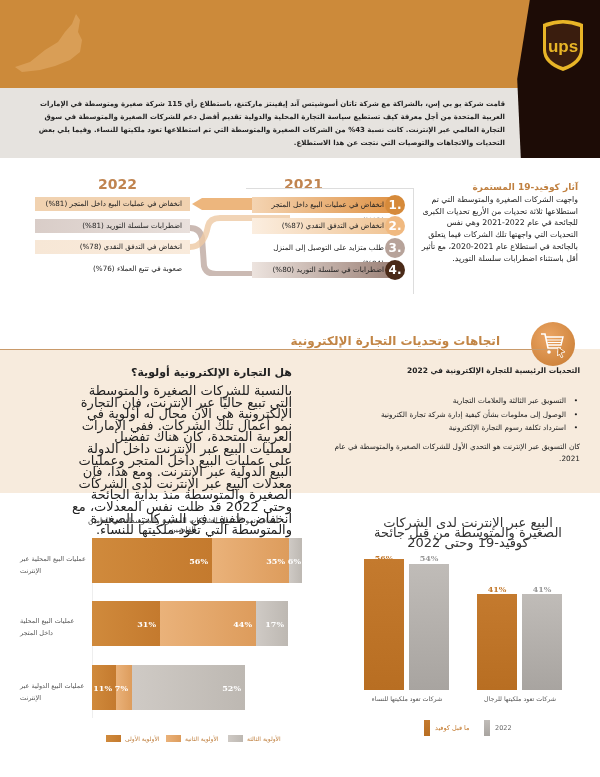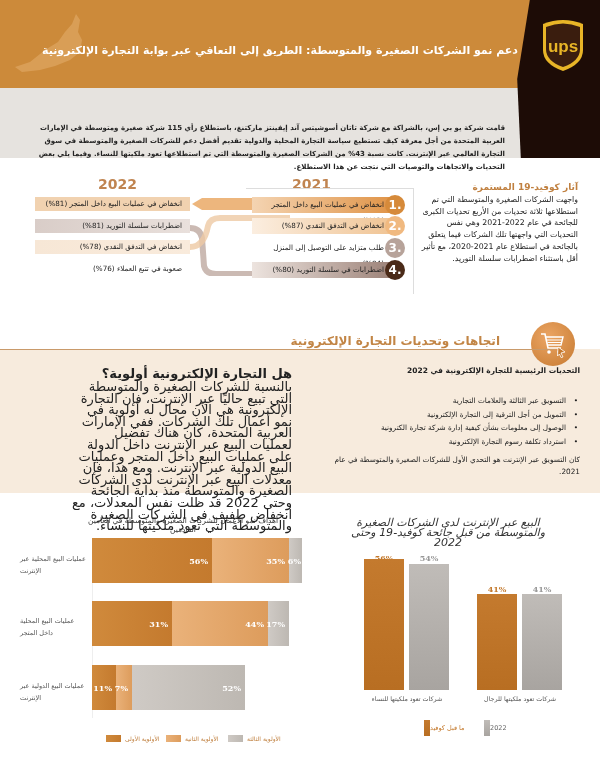--- a/index.html
+++ b/index.html
@@ -7,26 +7,26 @@
 
   
   .header { position: absolute; left: 0; top: 0; width: 600px; height: 88px; background: #cc8a3a; }
   .map-shape { position: absolute; left: 10px; top: 12px; width: 75px; height: 62px; opacity: 0.35; }
   .title { position: absolute; right: 82px; top: 18px; color: #fff; font-size: 18px; font-weight: bold; direction: rtl; }
   .subtitle { position: absolute; right: 82px; top: 44px; color: #fff; font-size: 11px; font-weight: bold; direction: rtl; }
   .ups-panel { position: absolute; right: 0; top: 0; width: 90px; height: 158px; background: #1d0c06; clip-path: polygon(22% 0, 100% 0, 100% 100%, 12% 100%, 8% 50%); }
   .ups-logo { position: absolute; right: 14px; top: 18px; width: 46px; height: 54px; }
 
   .intro { position: absolute; left: 0; top: 88px; width: 530px; height: 70px; background: #e6e3df; }
-  .intro-text { position: absolute; left: 25px; top: 10px; width: 480px; font-size: 7px; line-height: 13px; color: #222; direction: rtl; text-align: right; font-weight: bold; margin-top: 24px; }
+  .intro-text { position: absolute; left: 25px; top: 10px; width: 480px; font-size: 7px; line-height: 13px; color: #222; direction: rtl; text-align: right; font-weight: bold; }
 
   
   .year { position: absolute; top: 176px; font-size: 14px; font-weight: bold; color: #c08450; }
   .y2022 { left: 98px; }
-  .y2021 { left: 292px; }
+  .y2021 { left: 284px; }
   .frame { position: absolute; left: 246px; top: 188px; width: 168px; height: 106px; border: 1px solid #ddd; border-left: none; border-bottom: none; }
   .rank-item { position: absolute; height: 16px; font-size: 7.2px; direction: rtl; line-height: 16px; padding-right: 8px; color: #222; }
   .rank-num { position: absolute; width: 20px; height: 20px; border-radius: 50%; color: #fff; font-weight: bold; font-size: 12px; text-align: center; line-height: 20px; }
   .item22 { position: absolute; height: 14px; font-size: 7.2px; direction: rtl; line-height: 14px; padding-right: 8px; color: #222; text-align: right; }
   .connector { position: absolute; }
 
   .covid-box { position: absolute; left: 418px; top: 182px; width: 160px; direction: rtl; text-align: right; }
   .covid-title { color: #c08040; font-size: 9px; font-weight: bold; margin-bottom: 2px; }
   .covid-body { font-size: 7.8px; line-height: 11.7px; color: #222; }
 
@@ -37,52 +37,51 @@
   .cart-circle svg { position: absolute; left: 8px; top: 8px; }
 
   .challenges { position: absolute; left: 318px; top: 366px; width: 262px; direction: rtl; text-align: right; }
   .ch-title { font-size: 7.5px; font-weight: bold; color: #222; margin-bottom: 19px; }
   .ch-list { list-style: none; padding-right: 14px; }
   .ch-list li { font-size: 7.3px; line-height: 13.5px; color: #222; position: relative; }
   .ch-list li::before { content: "•"; position: absolute; right: -12px; }
   .ch-note { font-size: 7.3px; line-height: 12px; color: #222; margin-top: 6px; }
 
   .priority { position: absolute; left: 70px; top: 366px; width: 222px; direction: rtl; text-align: right; }
-  .pr-title { font-size: 13px; font-weight: bold; color: #222; }
+  .pr-title { font-size: 11px; font-weight: bold; color: #222; margin-bottom: 6px; }
   .pr-body { font-size: 13px; line-height: 11.6px; color: #222; }
 
   
   .lchart-title { position: absolute; left: 78px; top: 516px; width: 210px; font-size: 7.5px; direction: rtl; text-align: center; color: #333; }
   .hbar-row { position: absolute; left: 92px; height: 45px; display: flex; }
   .hbar-seg { height: 100%; position: relative; color: #fff; font-family: "DejaVu Serif", serif; font-size: 8px; font-weight: bold; }
   .hbar-seg span { position: absolute; right: 4px; top: 50%; transform: translateY(-50%); }
   .hbar-label { position: absolute; left: 20px; width: 68px; font-size: 6.5px; color: #555; text-align: left; direction: rtl; line-height: 12px; }
   .s1 { background: linear-gradient(to right, #d08a3c, #c47a2e); }
   .s2 { background: linear-gradient(to right, #eab27a, #dd9c5c); }
   .s3 { background: linear-gradient(to right, #cfcac5, #bdb8b2); }
   .legend-l { position: absolute; top: 735px; font-size: 6px; color: #c08040; display: flex; align-items: center; gap: 4px; }
   .legend-l .sw { width: 15px; height: 7px; }
 
-  .rchart-title { position: absolute; left: 348px; top: 518px; width: 200px; font-size: 11px; direction: rtl; text-align: center; color: #333; line-height: 10px; font-style: italic; }
+  .rchart-title { position: absolute; left: 368px; top: 518px; width: 200px; font-size: 13px; direction: rtl; text-align: center; color: #333; line-height: 10px; }
   .vbar { position: absolute; width: 40px; }
   .vlab { position: absolute; width: 40px; text-align: center; font-family: "DejaVu Serif", serif; font-size: 8px; font-weight: bold; }
   .vcat { position: absolute; width: 110px; text-align: center; font-size: 6.3px; color: #555; direction: rtl; }
   .vo { background: linear-gradient(to bottom, #c47a2e, #b86e22); }
   .vg { background: linear-gradient(to bottom, #c0bcb8, #a8a4a0); }
-  .legend-r { position: absolute; top: 720px; font-size: 6.5px; display: flex; align-items: center; }
+  .legend-r { position: absolute; top: 720px; font-size: 6.5px; display: flex; align-items: center; gap: 5px; }
   .legend-r .sw { width: 6px; height: 16px; }
 </style>
 </head>
 <body>
 
 <div class="header">
   <svg class="map-shape" viewBox="0 0 75 62">
     <path d="M5 55 L20 50 L35 38 L48 30 L55 20 L62 12 L66 2 L70 8 L68 20 L72 28 L70 40 L60 48 L45 54 L30 58 L12 60 Z" fill="#f3c48c"></path>
   </svg>
-  <div class="subtitle">دعم نمو الشركات الصغيرة والمتوسطة: الطريق إلى التعافي عبر بوابة التجارة الإلكترونية</div>
 </div>
 
 <div class="intro">
   <div class="intro-text">قامت شركة يو بي إس، بالشراكة مع شركة تاتان أسوشيتس آند إيفينتز ماركتنغ، باستطلاع رأي 115 شركة صغيرة ومتوسطة في الإمارات العربية المتحدة من أجل معرفة كيف تستطيع سياسة التجارة المحلية والدولية تقديم أفضل دعم للشركات الصغيرة والمتوسطة في سوق التجارة العالمي عبر الإنترنت. كانت نسبة 43% من الشركات الصغيرة والمتوسطة التي تم استطلاعها تعود ملكيتها للنساء. وفيما يلي بعض التحديات والاتجاهات والتوصيات التي نتجت عن هذا الاستطلاع.</div>
 </div>
 
 <div class="ups-panel"></div>
 <svg class="ups-logo" viewBox="0 0 46 54">
   <path d="M3 6 Q23 -2 43 6 L43 32 Q43 46 23 53 Q3 46 3 32 Z" fill="#e8b527"></path>
   <path d="M6 9 Q23 2 40 9 L40 31 Q40 43 23 49 Q6 43 6 31 Z" fill="#3a1d0e"></path>
@@ -130,21 +129,20 @@
     <path d="M19 17 L26 22 L22 23 L24 27 L22 27.5 L20.5 24 L18.5 26 Z" fill="#c67a30" stroke="#fff" stroke-width="0.8"></path>
   </svg>
 </div>
 <div class="eco-title">اتجاهات وتحديات التجارة الإلكترونية</div>
 <div style="position:absolute; left:0; top:349px; width:555px; height:1px; background:#c99a6a;"></div>
 
 <div class="challenges">
   <div class="ch-title">التحديات الرئيسية للتجارة الإلكترونية في 2022</div>
   <ul class="ch-list">
     <li>التسويق عبر الثالثة والعلامات التجارية</li>
-    <li>التمويل من أجل الترقية إلى التجارة الإلكترونية</li>
     <li>الوصول إلى معلومات بشأن كيفية إدارة شركة تجارة الكترونية</li>
     <li>استرداد تكلفة رسوم التجارة الإلكترونية</li>
   </ul>
   <div class="ch-note">كان التسويق عبر الإنترنت هو التحدي الأول للشركات الصغيرة والمتوسطة في عام 2021.</div>
 </div>
 
 <div class="priority">
   <div class="pr-title">هل التجارة الإلكترونية أولوية؟</div>
   <div class="pr-body">بالنسبة للشركات الصغيرة والمتوسطة التي تبيع حاليًا عبر الإنترنت، فإن التجارة الإلكترونية هي الآن مجال له أولوية في نمو أعمال تلك الشركات. ففي الإمارات العربية المتحدة، كان هناك تفضيل لعمليات البيع عبر الإنترنت داخل الدولة على عمليات البيع داخل المتجر وعمليات البيع الدولية عبر الإنترنت. ومع هذا، فإن معدلات البيع عبر الإنترنت لدى الشركات الصغيرة والمتوسطة منذ بداية الجائحة وحتى 2022 قد ظلت نفس المعدلات، مع انخفاض طفيف في الشركات الصغيرة والمتوسطة التي تعود ملكيتها للنساء.</div>
 </div>
@@ -160,27 +158,27 @@
   <div class="hbar-seg s2" style="width:77px;">
       <span>35%</span>
     </div>
   <div class="hbar-seg s3" style="width:13px;">
       <span style="right:1px;">6%</span>
     </div>
 </div>
 
 <div class="hbar-label" style="top:615px;">عمليات البيع المحلية داخل المتجر</div>
 <div class="hbar-row" style="top:601px;">
-  <div class="hbar-seg s1" style="width:80px;">
+  <div class="hbar-seg s1" style="width:68px;">
       <span>31%</span>
     </div>
   <div class="hbar-seg s2" style="width:96px;padding-left:19px;">
       <span>44%</span>
     </div>
-  <div class="hbar-seg s3" style="width:21px;">
+  <div class="hbar-seg s3" style="width:32px;">
       <span>17%</span>
     </div>
 </div>
 
 <div class="hbar-label" style="top:680px;">عمليات البيع الدولية عبر الإنترنت</div>
 <div class="hbar-row" style="top:665px;">
   <div class="hbar-seg s1" style="width:24px;">
       <span>11%</span>
     </div>
   <div class="hbar-seg s2" style="width:16px;">

